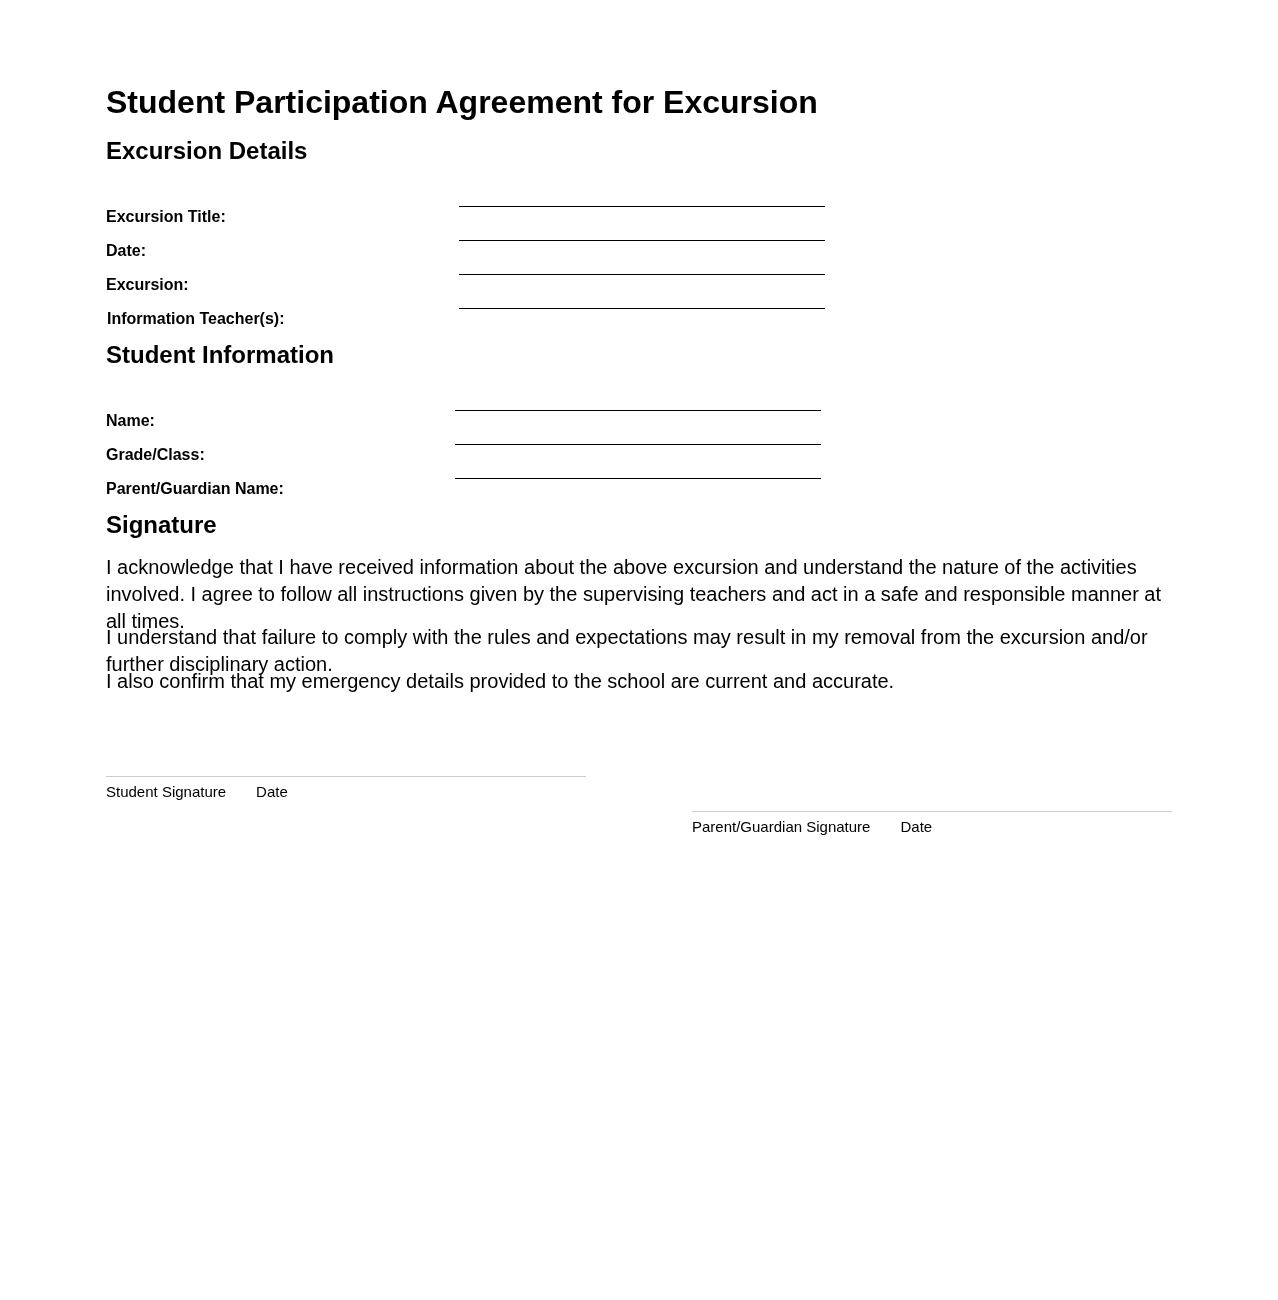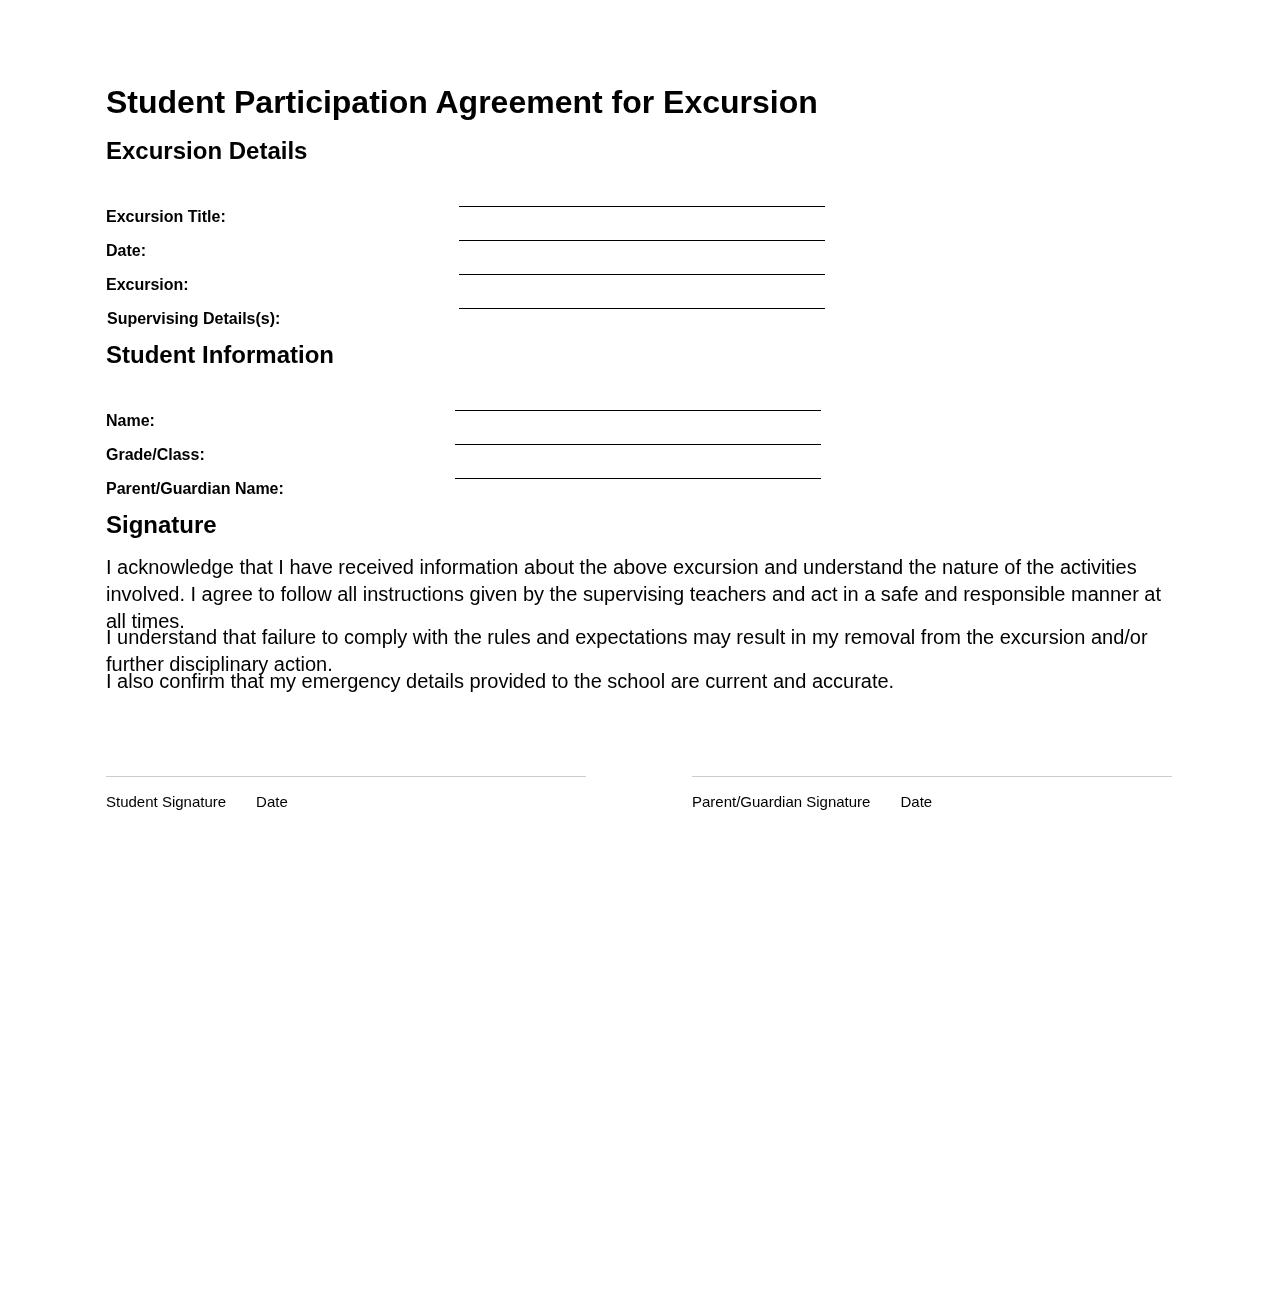--- a/index.html
+++ b/index.html
@@ -28,21 +28,21 @@
     .field .line {
       position: absolute; top: 0; height: 20px; width: 366px;
       border-bottom: 1px solid #000; box-sizing: border-box;
     }
     p.para {
       position: absolute; left: 0; margin: 0; width: 1066px;
       font-size: 20px; line-height: 27px;
     }
     .sig {
       position: absolute; top: 776px; width: 480px;
-      border-top: 1px solid #cccccc; padding-top: 16px;
+      border-top: 1px solid #cccccc; padding-top: 6px;
       font-size: 15px; line-height: 18px;
     }
     .sig span { display: inline-block; }
     .sig .gap { width: 30px; }
   </style>
 </head>
 <body>
 
 <div class="page">
 
@@ -56,21 +56,21 @@
   </div>
   <div class="field" style="top:221px;">
     <span class="label">Date:</span>
     <span class="line" style="left:353px;"></span>
   </div>
   <div class="field" style="top:255px;">
     <span class="label">Excursion:</span>
     <span class="line" style="left:353px;"></span>
   </div>
   <div class="field" style="top:289px;">
-    <span class="label" style="left:1px;">Supervising Details(s):</span>
+    <span class="label" style="left:1px;">Information Teacher(s):</span>
     <span class="line" style="left:353px;"></span>
   </div>
 
   <h2 style="top:341px;">Student Information</h2>
 
   <div class="field" style="top:391px;text-decoration:underline;">
     <span class="label">Name:</span>
     <span class="line" style="left:349px;"></span>
   </div>
   <div class="field" style="top:425px;">
@@ -84,17 +84,17 @@
 
   <h2 style="top:511px;">Signature</h2>
 
   <p class="para" style="top:554px;">I acknowledge that I have received information about the above excursion and understand the nature of the activities involved. I agree to follow all instructions given by the supervising teachers and act in a safe and responsible manner at all times.</p>
   <p class="para" style="top:624px;">I understand that failure to comply with the rules and expectations may result in my removal from the excursion and/or further disciplinary action.</p>
   <p class="para" style="top:668px;">I also confirm that my emergency details provided to the school are current and accurate.</p>
 
   <div class="sig" style="left:0;">
     <span>Student Signature</span><span class="gap"></span><span>Date</span>
   </div>
-  <div class="sig" style="left:586px;">
+  <div class="sig" style="left:586px;margin-top:35px;">
     <span>Parent/Guardian Signature</span><span class="gap"></span><span>Date</span>
   </div>
 
 </div>
 
 </body></html>

